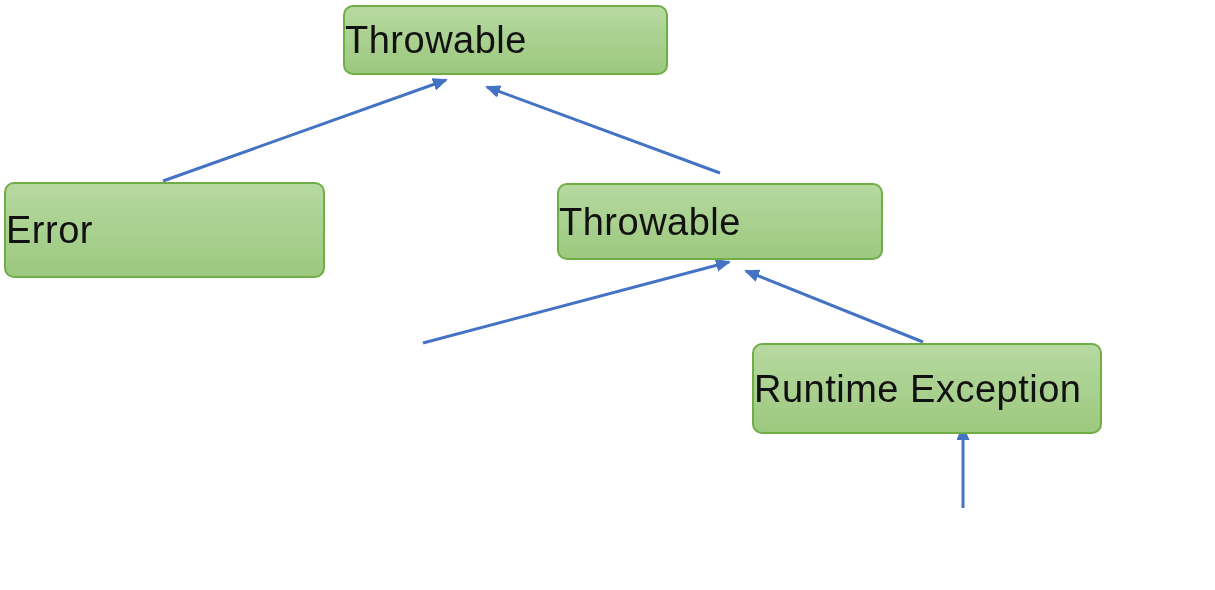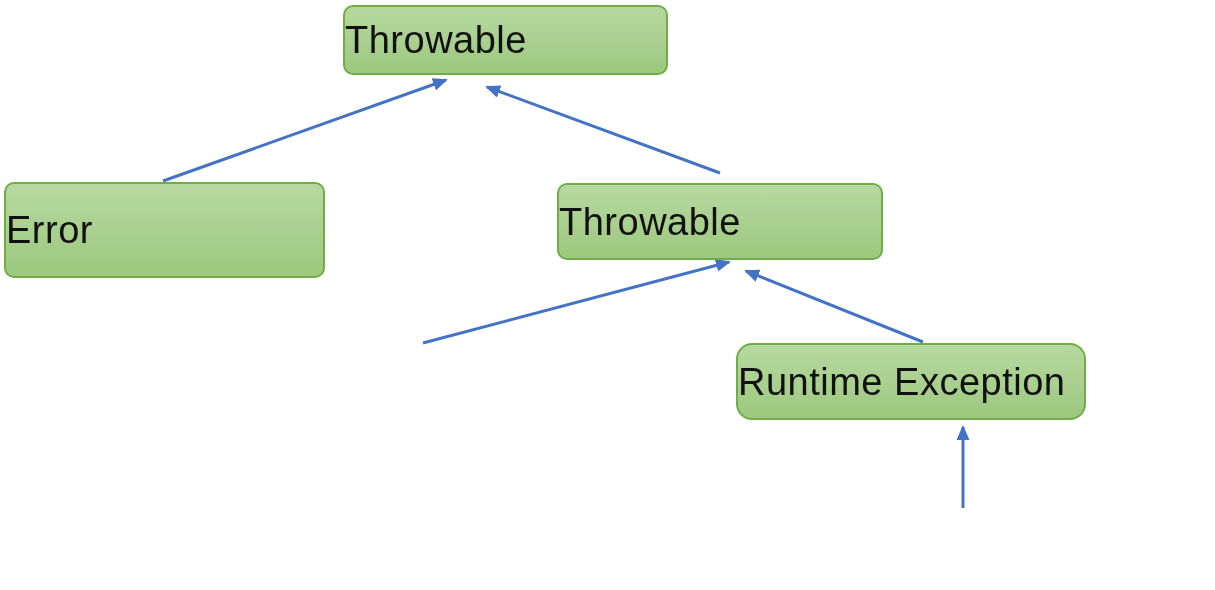--- a/index.html
+++ b/index.html
@@ -29,21 +29,21 @@
     font-size: 38px;
     line-height: 1;
     white-space: nowrap;
     letter-spacing: 0.5px;
   }
   
   .n-throwable  { left: 343px; top: 5px;   width: 325px; height: 70px; }
   .n-error      { left: 4px;   top: 182px; width: 321px; height: 96px; }
   .n-exception  { left: 557px; top: 183px; width: 326px; height: 77px; }
   .n-checked    { left: 245px; top: 350px; width: 377px; height: 74px; }
-  .n-runtime    { left: 736px; top: 343px; width: 350px; height: 77px; border-radius: 16px; }
+  .n-runtime    { left: 752px; top: 343px; width: 350px; height: 91px; }
   .n-unchecked  { left: 720px; top: 508px; width: 440px; height: 77px; }
 
   svg.edges {
     position: absolute;
     left: 0; top: 0;
     width: 1215px;
     height: 590px;
     pointer-events: none;
   }
   svg.edges line {

